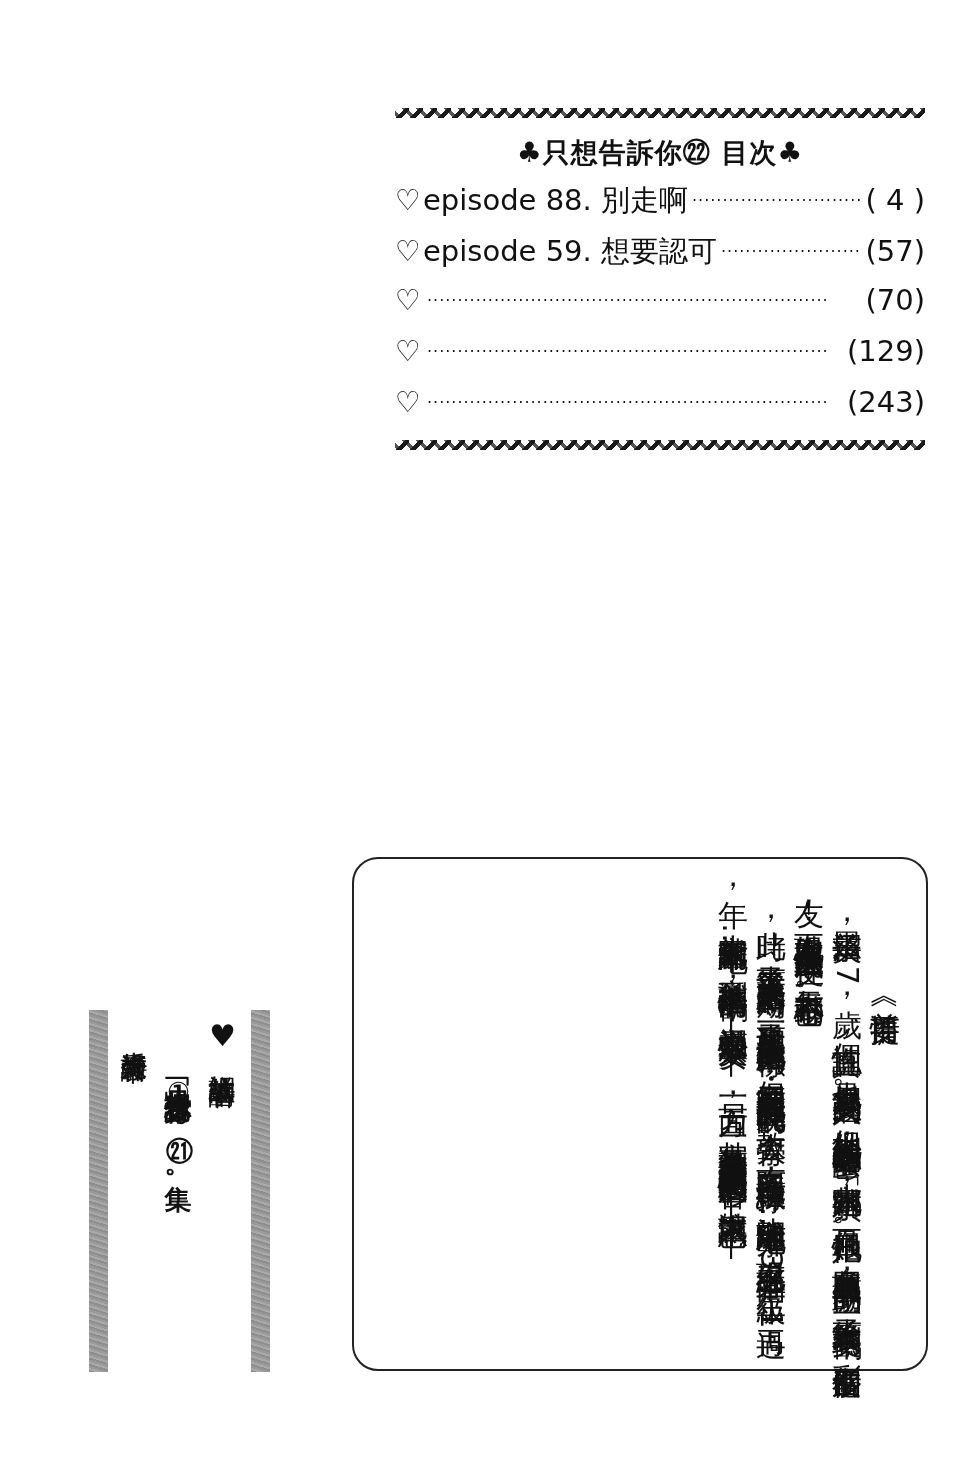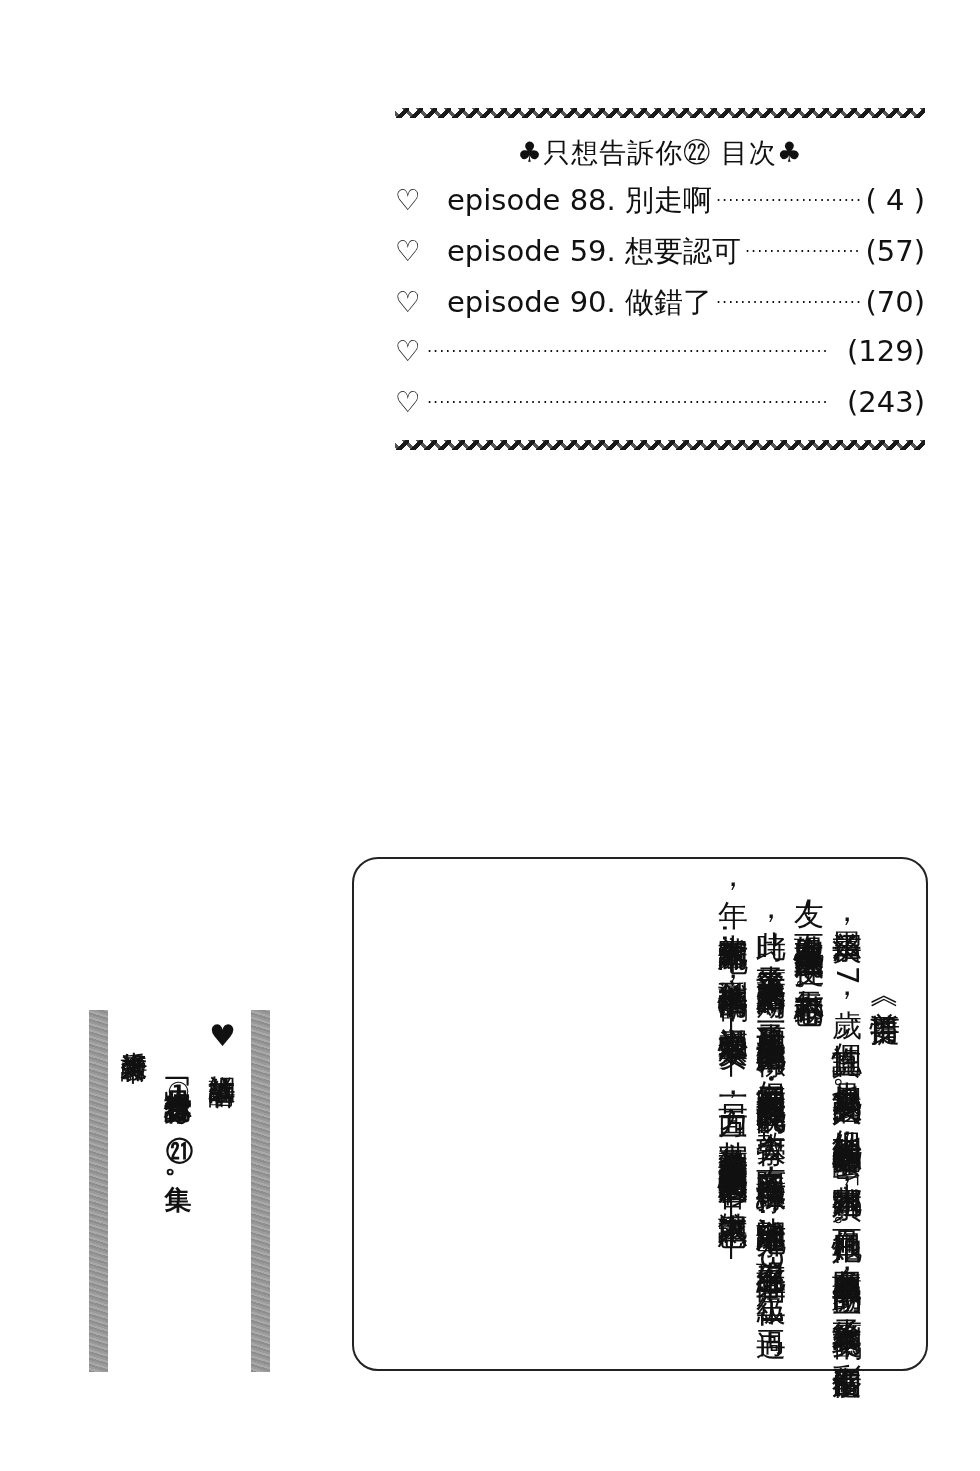--- a/index.html
+++ b/index.html
@@ -8,25 +8,25 @@
 
     
     .toc { position: absolute; left: 395px; top: 108px; width: 530px; }
     .zigzag { height: 10px; width: 530px;
       background-image:
         linear-gradient(135deg, transparent 45%, #1a1a1a 45%, #1a1a1a 70%, transparent 70%),
         linear-gradient(45deg, transparent 40%, #555 40%, #555 62%, transparent 62%);
       background-size: 14px 10px, 14px 10px;
       background-position: 0 0, 7px 0;
       background-repeat: repeat-x; }
-    .toc-title { text-align: center; font-size: 27px; margin: 17px 0 10px 0; letter-spacing: 1px; }
+    .toc-title { text-align: center; font-size: 27px; margin: 17px 0 10px 0; letter-spacing: 1px; font-weight: bold; }
     .toc-title .club { font-size: 28px; }
     .toc-row { display: flex; align-items: baseline; height: 51px; font-size: 29px; }
     .toc-row .heart { margin-right: 2px; }
-    .toc-row .label { white-space: nowrap; margin-left: 24px; }
+    .toc-row .label { white-space: nowrap; }
     .toc-row .leader { flex: 1; overflow: hidden; white-space: nowrap; margin: 0 4px;
       font-size: 16px; letter-spacing: 1px; position: relative; top: -4px; }
     .toc-row .page { white-space: nowrap; }
     .zigzag.bottom { margin-top: 4px; }
 
     
     .synopsis { position: absolute; left: 352px; top: 857px; width: 576px; height: 514px;
       border: 2px solid #222; border-radius: 26px; box-sizing: border-box; }
     .syn-text { position: absolute; right: 22px; top: 18px; height: 480px;
       writing-mode: vertical-rl; font-size: 30px; line-height: 38px;
@@ -61,21 +61,20 @@
     <span class="page">( 4 )</span>
   </div>
   <div class="toc-row">
     <span class="heart">♡</span>
     <span class="label">episode 59. 想要認可</span>
     <span class="leader">··································································</span>
     <span class="page">(57)</span>
   </div>
   <div class="toc-row">
     <span class="heart">♡</span>
-    <span class="label">episode 90. 做錯了</span>
     <span class="leader">··································································</span>
     <span class="page">(70)</span>
   </div>
   <div class="toc-row">
     <span class="heart">♡</span>
     <span class="leader">··································································</span>
     <span class="page">(129)</span>
   </div>
   <div class="toc-row">
     <span class="heart">♡</span>

